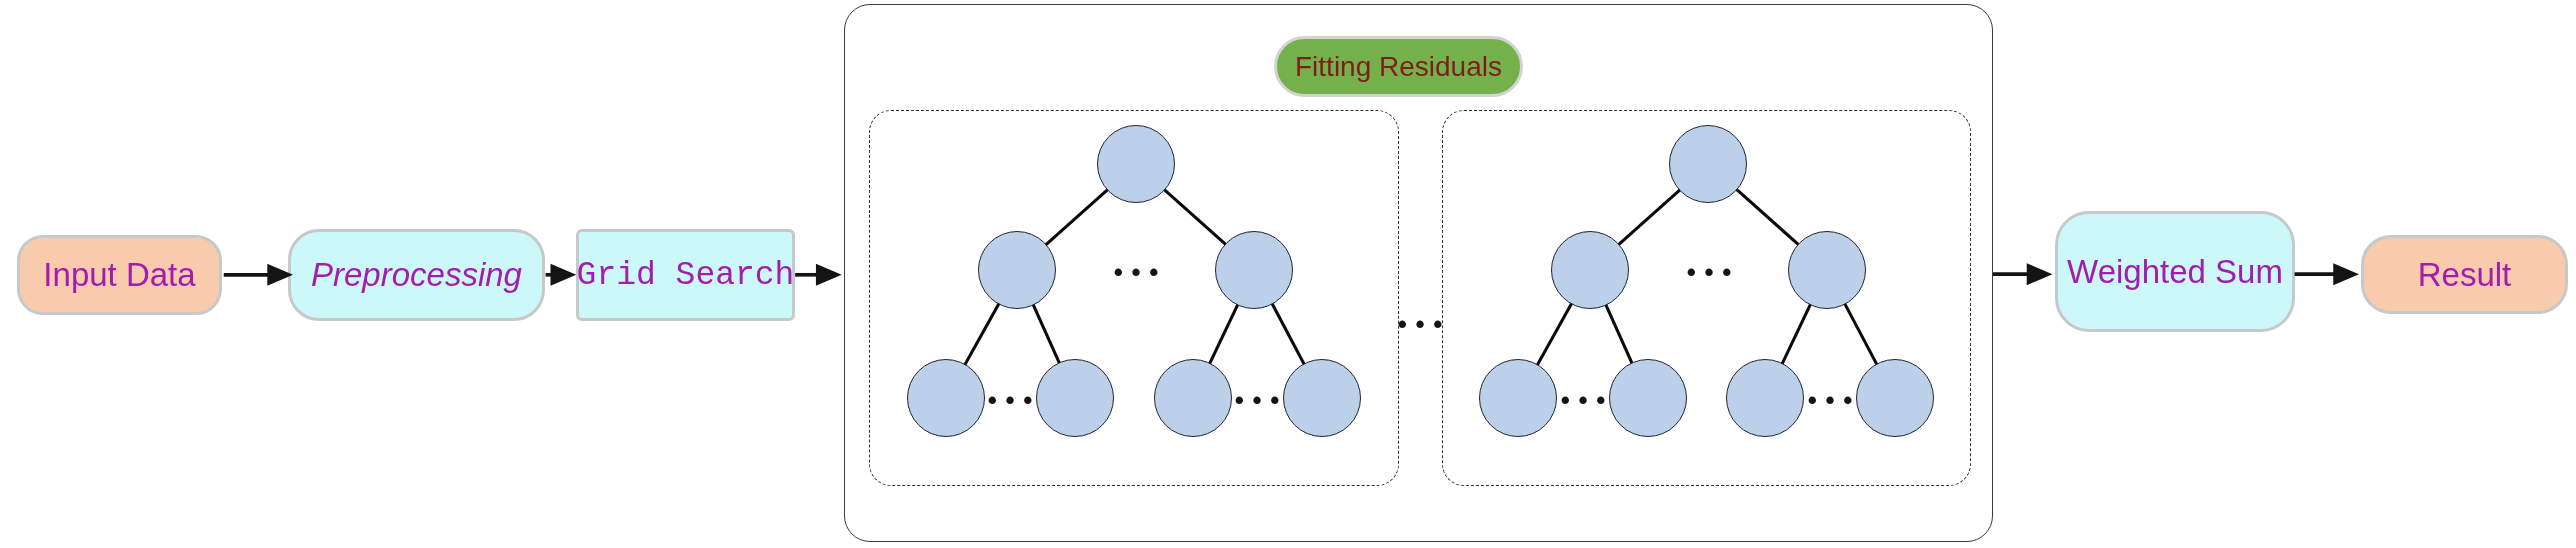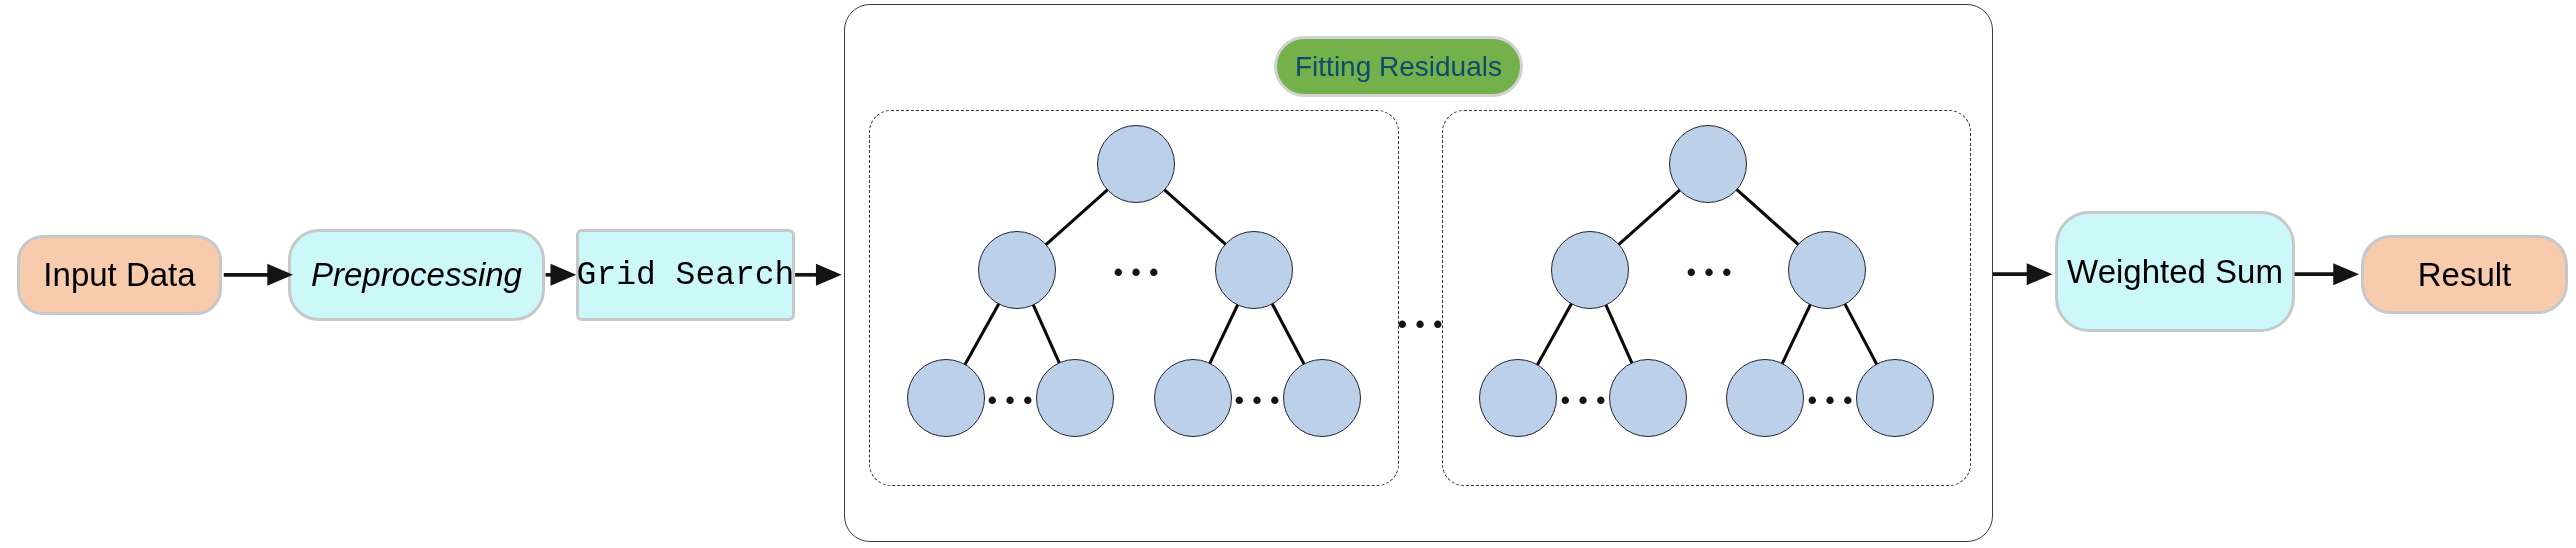--- a/index.html
+++ b/index.html
@@ -8,42 +8,42 @@
     width:2576px;height:549px;
     background:#ffffff;
     font-family:"Liberation Sans", sans-serif;
     overflow:hidden;
   }
   
   .box{
     position:absolute;
     display:flex;align-items:center;justify-content:center;
     box-sizing:border-box;
-    font-size:33px;color:#000000;
+    font-size:33px;color:#a21caf;
     white-space:nowrap;
     z-index:2;
   }
   .peach{background:#f8cbad;border:3.7px solid #c5c9ca;}
   .cyan{background:#cdf8f9;border:3.7px solid #c5c9ca;}
   
   .container-box{
     position:absolute;
     left:844px;top:4.3px;width:1149px;height:538px;
     box-sizing:border-box;
     border:1.8px solid #3c3c3c;border-radius:26px;
     background:#ffffff;
     z-index:1;
   }
   .badge{
     position:absolute;
     left:1274px;top:36px;width:249px;height:61px;
     box-sizing:border-box;
     background:#74b14a;border:3.7px solid #d2d2d2;border-radius:31px;
     display:flex;align-items:center;justify-content:center;
-    font-size:28px;color:#0c4a6e;white-space:nowrap;
+    font-size:28px;color:#7f1d1d;white-space:nowrap;
     z-index:3;
   }
   .tree-box{
     position:absolute;top:110px;width:530px;height:376px;
     box-sizing:border-box;
     border:1.5px dashed #2e2e2e;border-radius:22px;
     background:transparent;
     z-index:2;
   }
   .tree-box.left{left:869px;}

